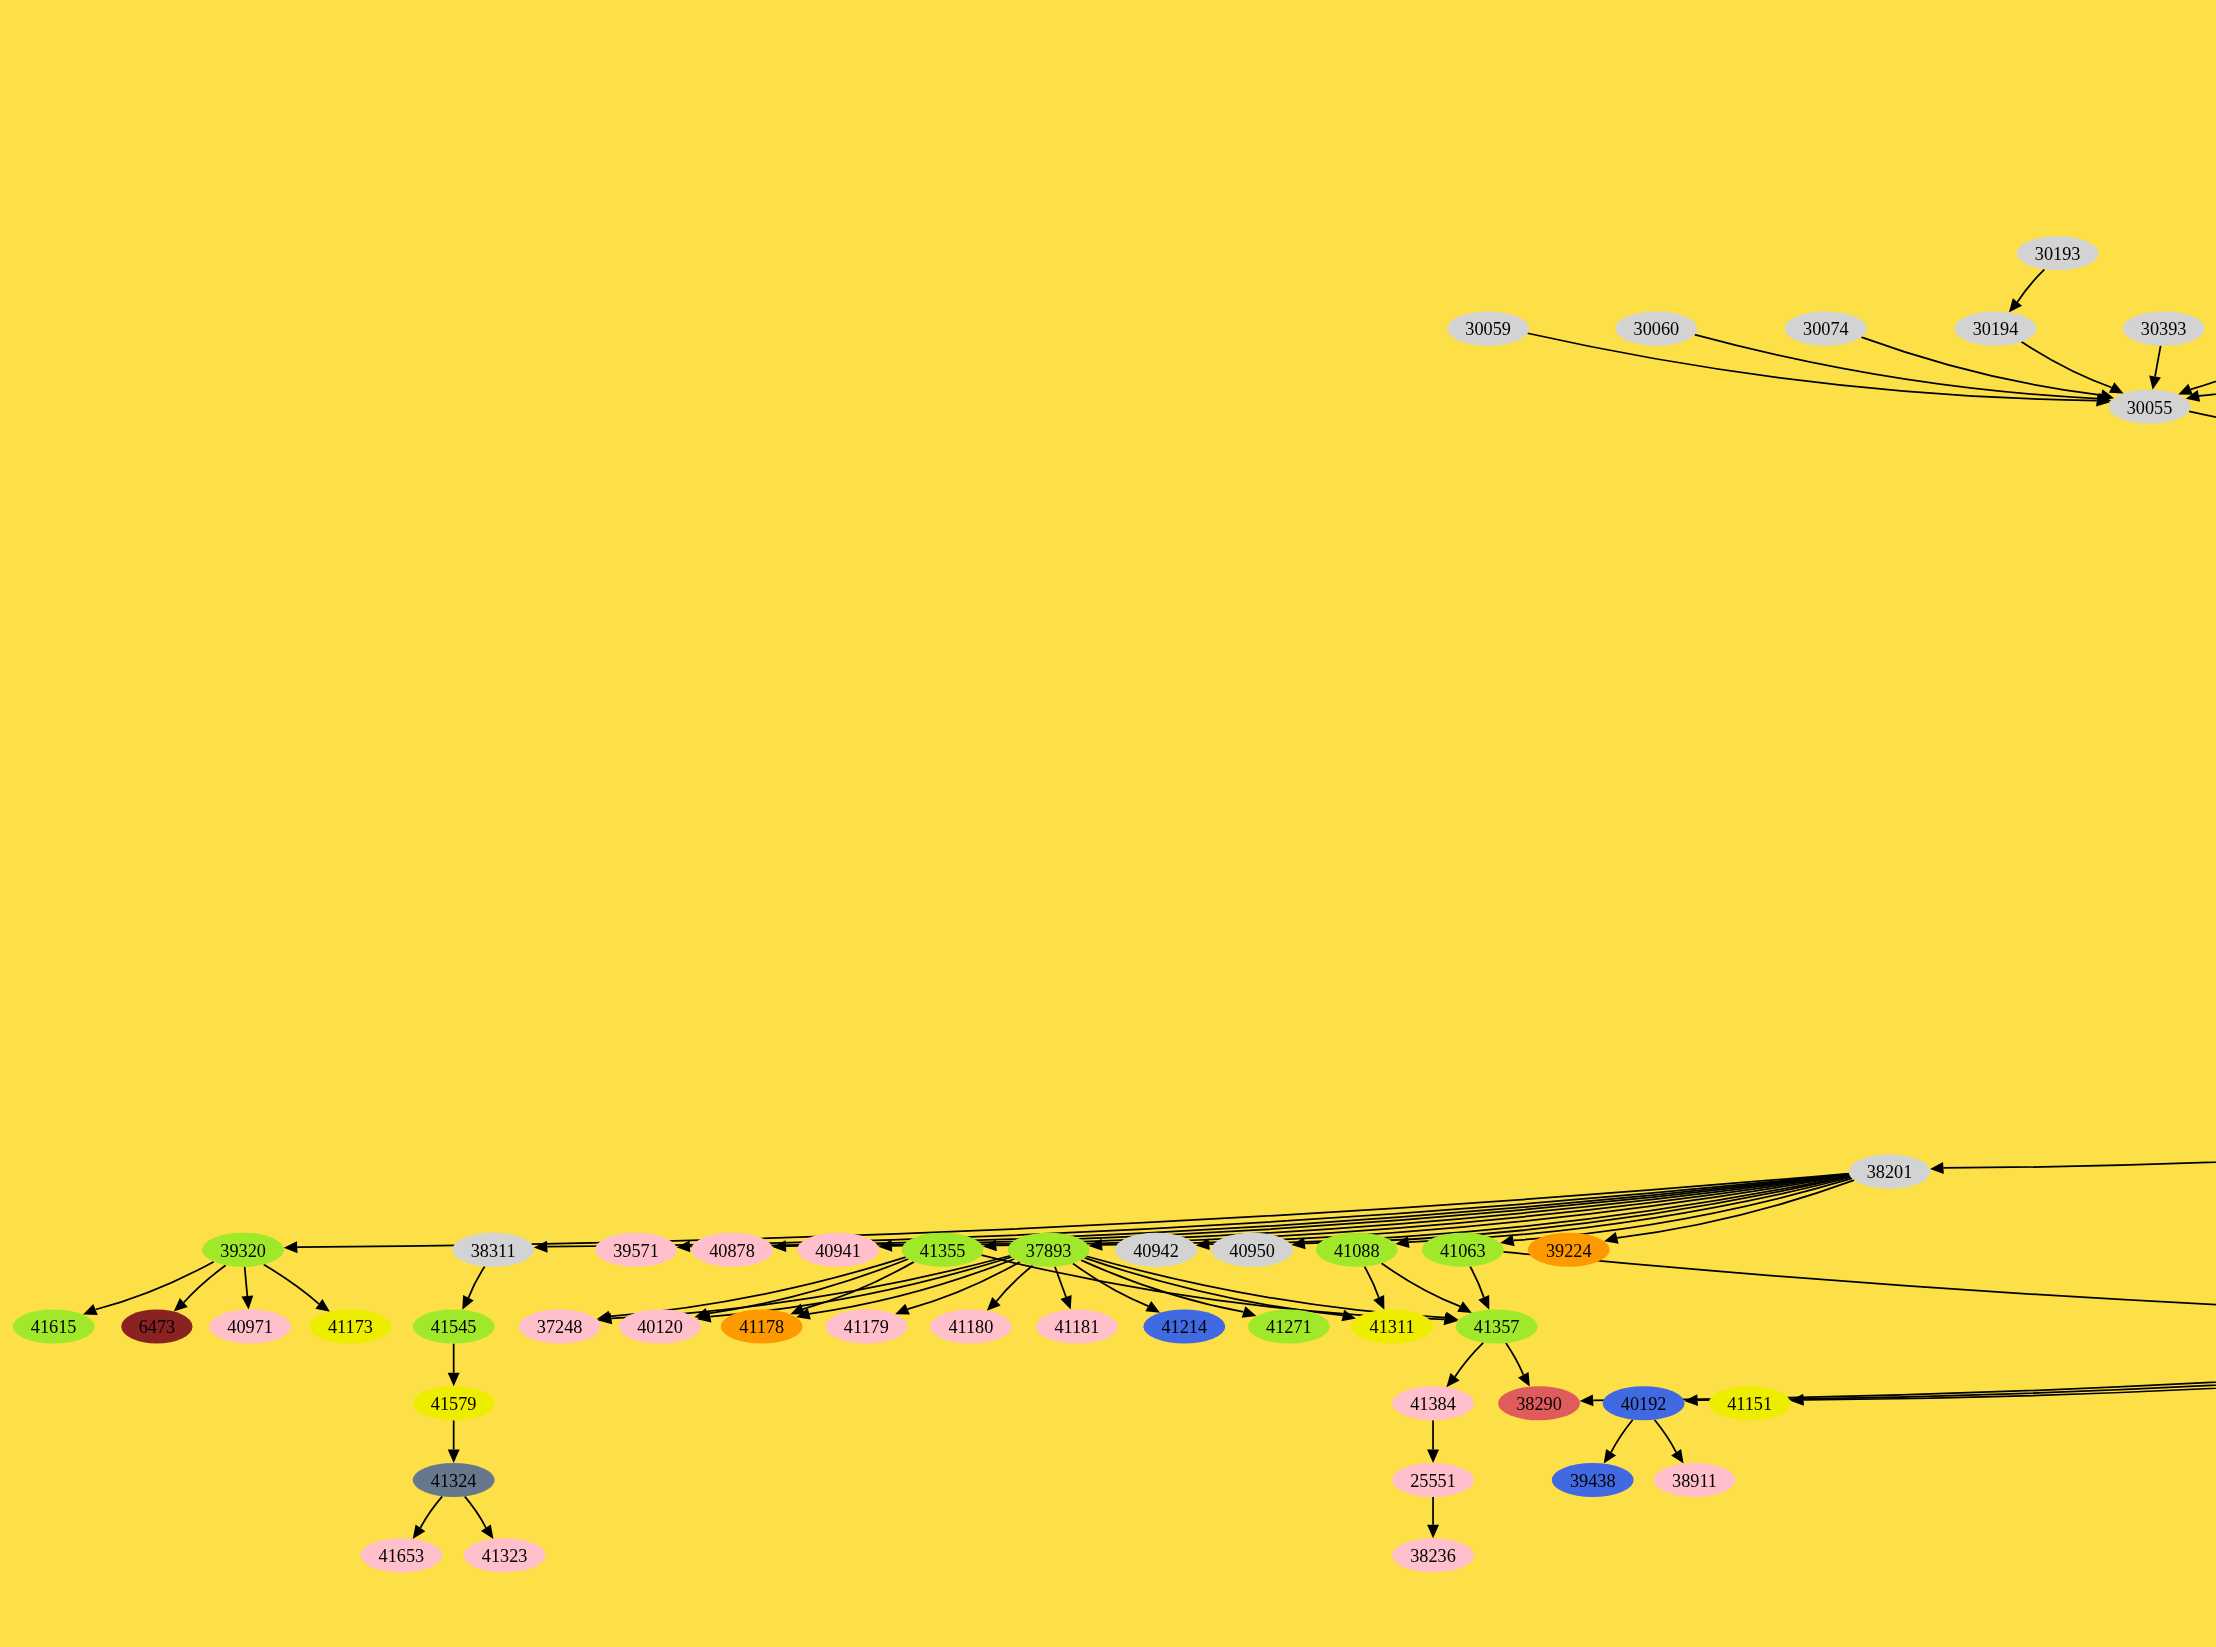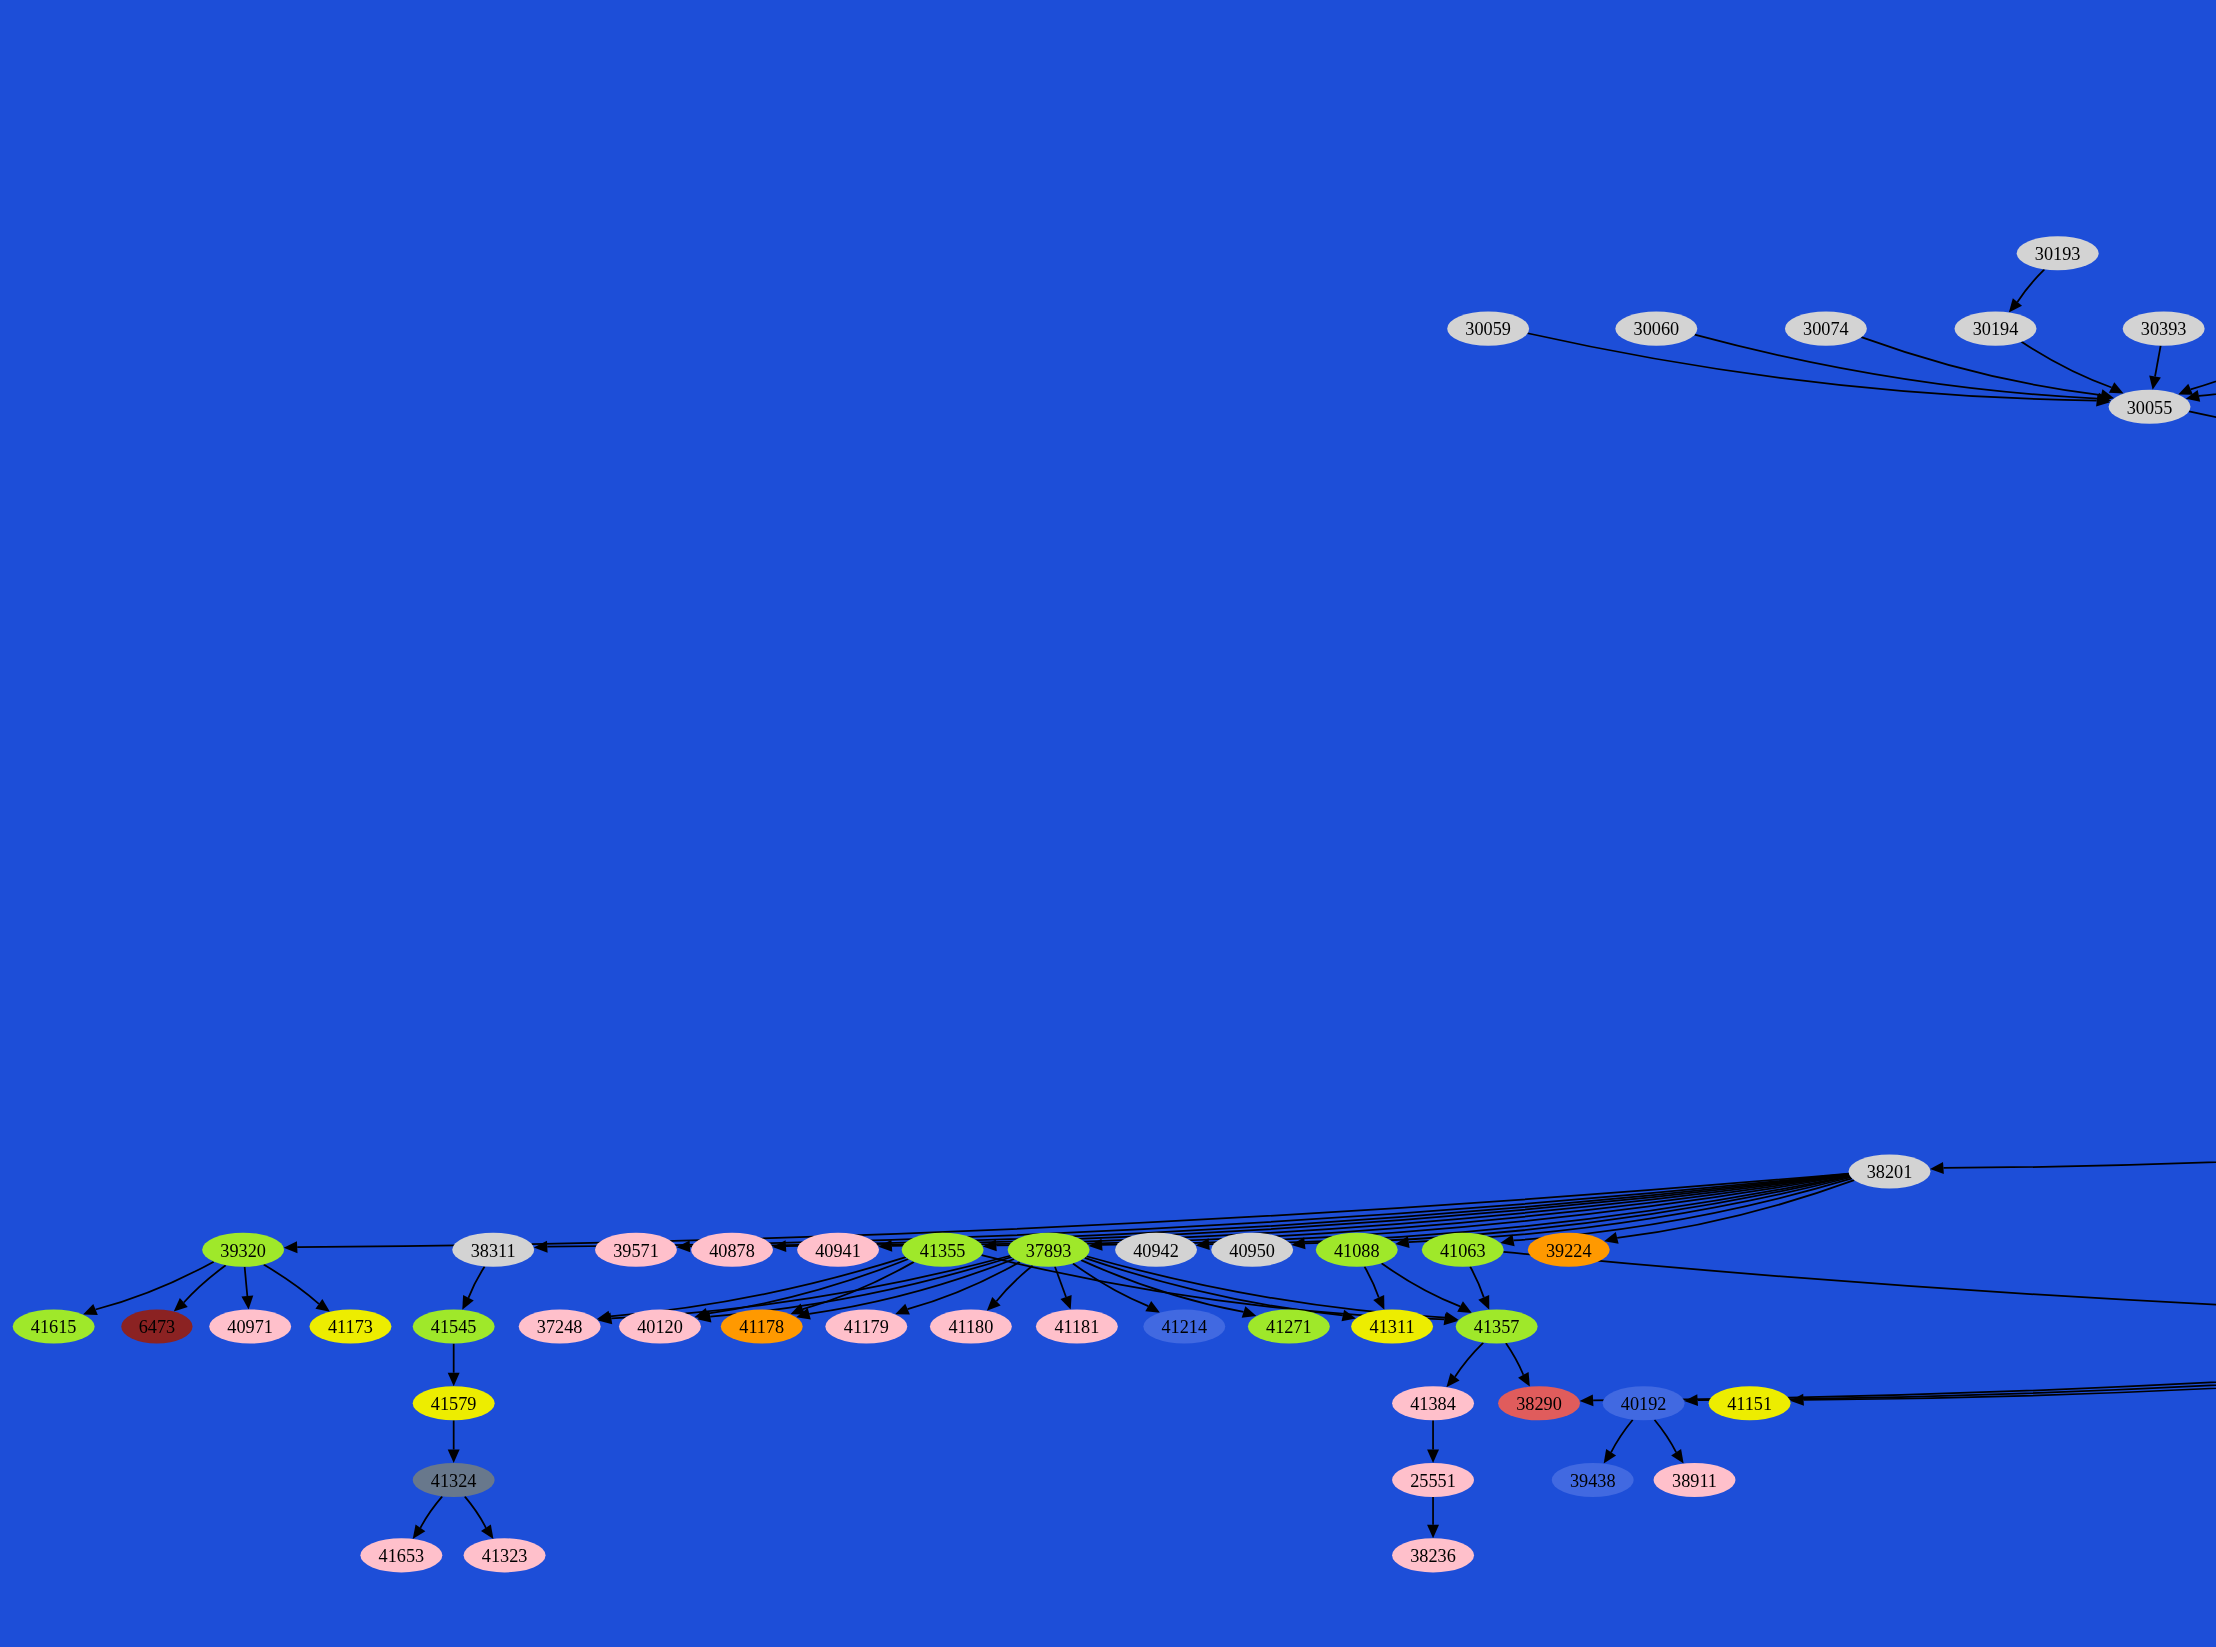--- a/index.html
+++ b/index.html
@@ -4,21 +4,21 @@
 <style>
   html, body {
     margin: 0;
     padding: 0;
     background: #ffffff;
   }
   #graph-root {
     width: 2216px;
     height: 1648px;
     position: relative;
-    background: #1d4ed8;
+    background: #fde047;
     font-family: "Liberation Serif", "DejaVu Serif", serif;
   }
   svg#graph-canvas {
     display: block;
     width: 2216px;
     height: 1648px;
   }
   .node-shape {
     stroke: none;
   }

